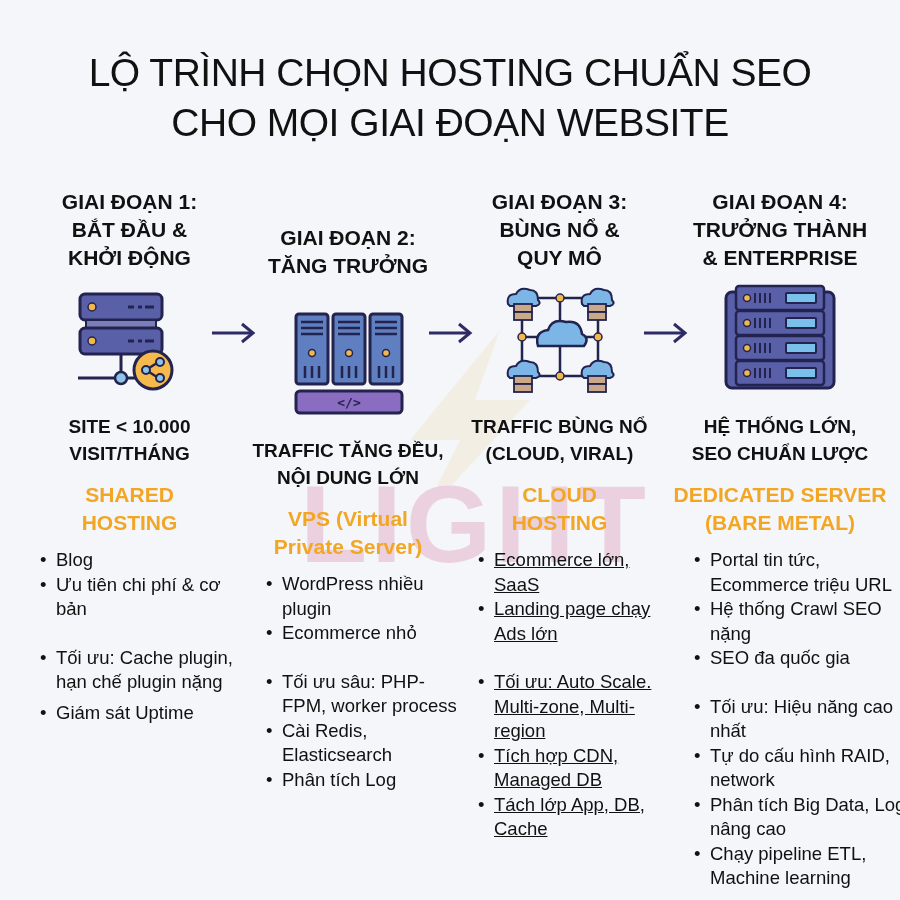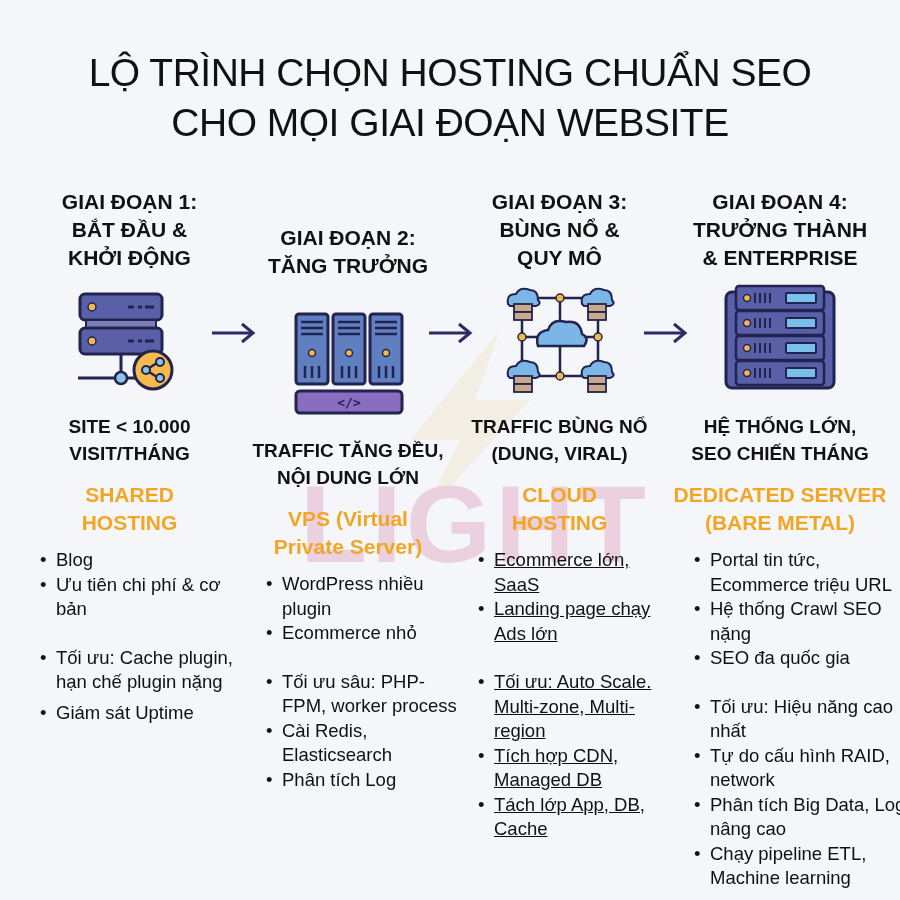--- a/index.html
+++ b/index.html
@@ -227,21 +227,21 @@
       </g>
       <g transform="translate(74,72)">
         <path d="M8 22 Q6 12 16 12 Q20 4 30 8 Q38 8 38 18 Q42 22 36 24 L10 24 Z" fill="#7bb6e6" stroke="#23234f" stroke-width="2"></path>
         <rect x="14" y="22" width="18" height="8" fill="#c9a98a" stroke="#23234f" stroke-width="1.8"></rect>
         <rect x="14" y="30" width="18" height="8" fill="#c9a98a" stroke="#23234f" stroke-width="1.8"></rect>
       </g>
     </svg>
   </div>
   <div class="traffic">
     <div>TRAFFIC BÙNG NỔ</div>
-    <div>(DUNG, VIRAL)</div>
+    <div>(CLOUD, VIRAL)</div>
   </div>
   <div class="hosting">
     <div>CLOUD</div>
     <div>HOSTING</div>
   </div>
   <ul class="features" style="left:26px;width:185px;text-decoration:underline;">
     <li>Ecommerce lớn, SaaS</li>
     <li>Landing page chạy Ads lớn</li>
     <li class="gap">Tối ưu: Auto Scale. Multi-zone, Multi-region</li>
     <li>Tích hợp CDN, Managed DB</li>
@@ -298,21 +298,21 @@
       <g fill="#7bc0ea" stroke="#23234f" stroke-width="2">
         <rect x="66" y="11" width="30" height="10" rx="1"></rect>
         <rect x="66" y="36" width="30" height="10" rx="1"></rect>
         <rect x="66" y="61" width="30" height="10" rx="1"></rect>
         <rect x="66" y="86" width="30" height="10" rx="1"></rect>
       </g>
     </svg>
   </div>
   <div class="traffic">
     <div>HỆ THỐNG LỚN,</div>
-    <div>SEO CHIẾN THÁNG</div>
+    <div>SEO CHUẨN LƯỢC</div>
   </div>
   <div class="hosting">
     <div>DEDICATED SERVER</div>
     <div>(BARE METAL)</div>
   </div>
   <ul class="features" style="left:29px;width:205px;">
     <li>Portal tin tức, Ecommerce triệu URL</li>
     <li>Hệ thống Crawl SEO nặng</li>
     <li>SEO đa quốc gia</li>
     <li class="gap">Tối ưu: Hiệu năng cao nhất</li>

